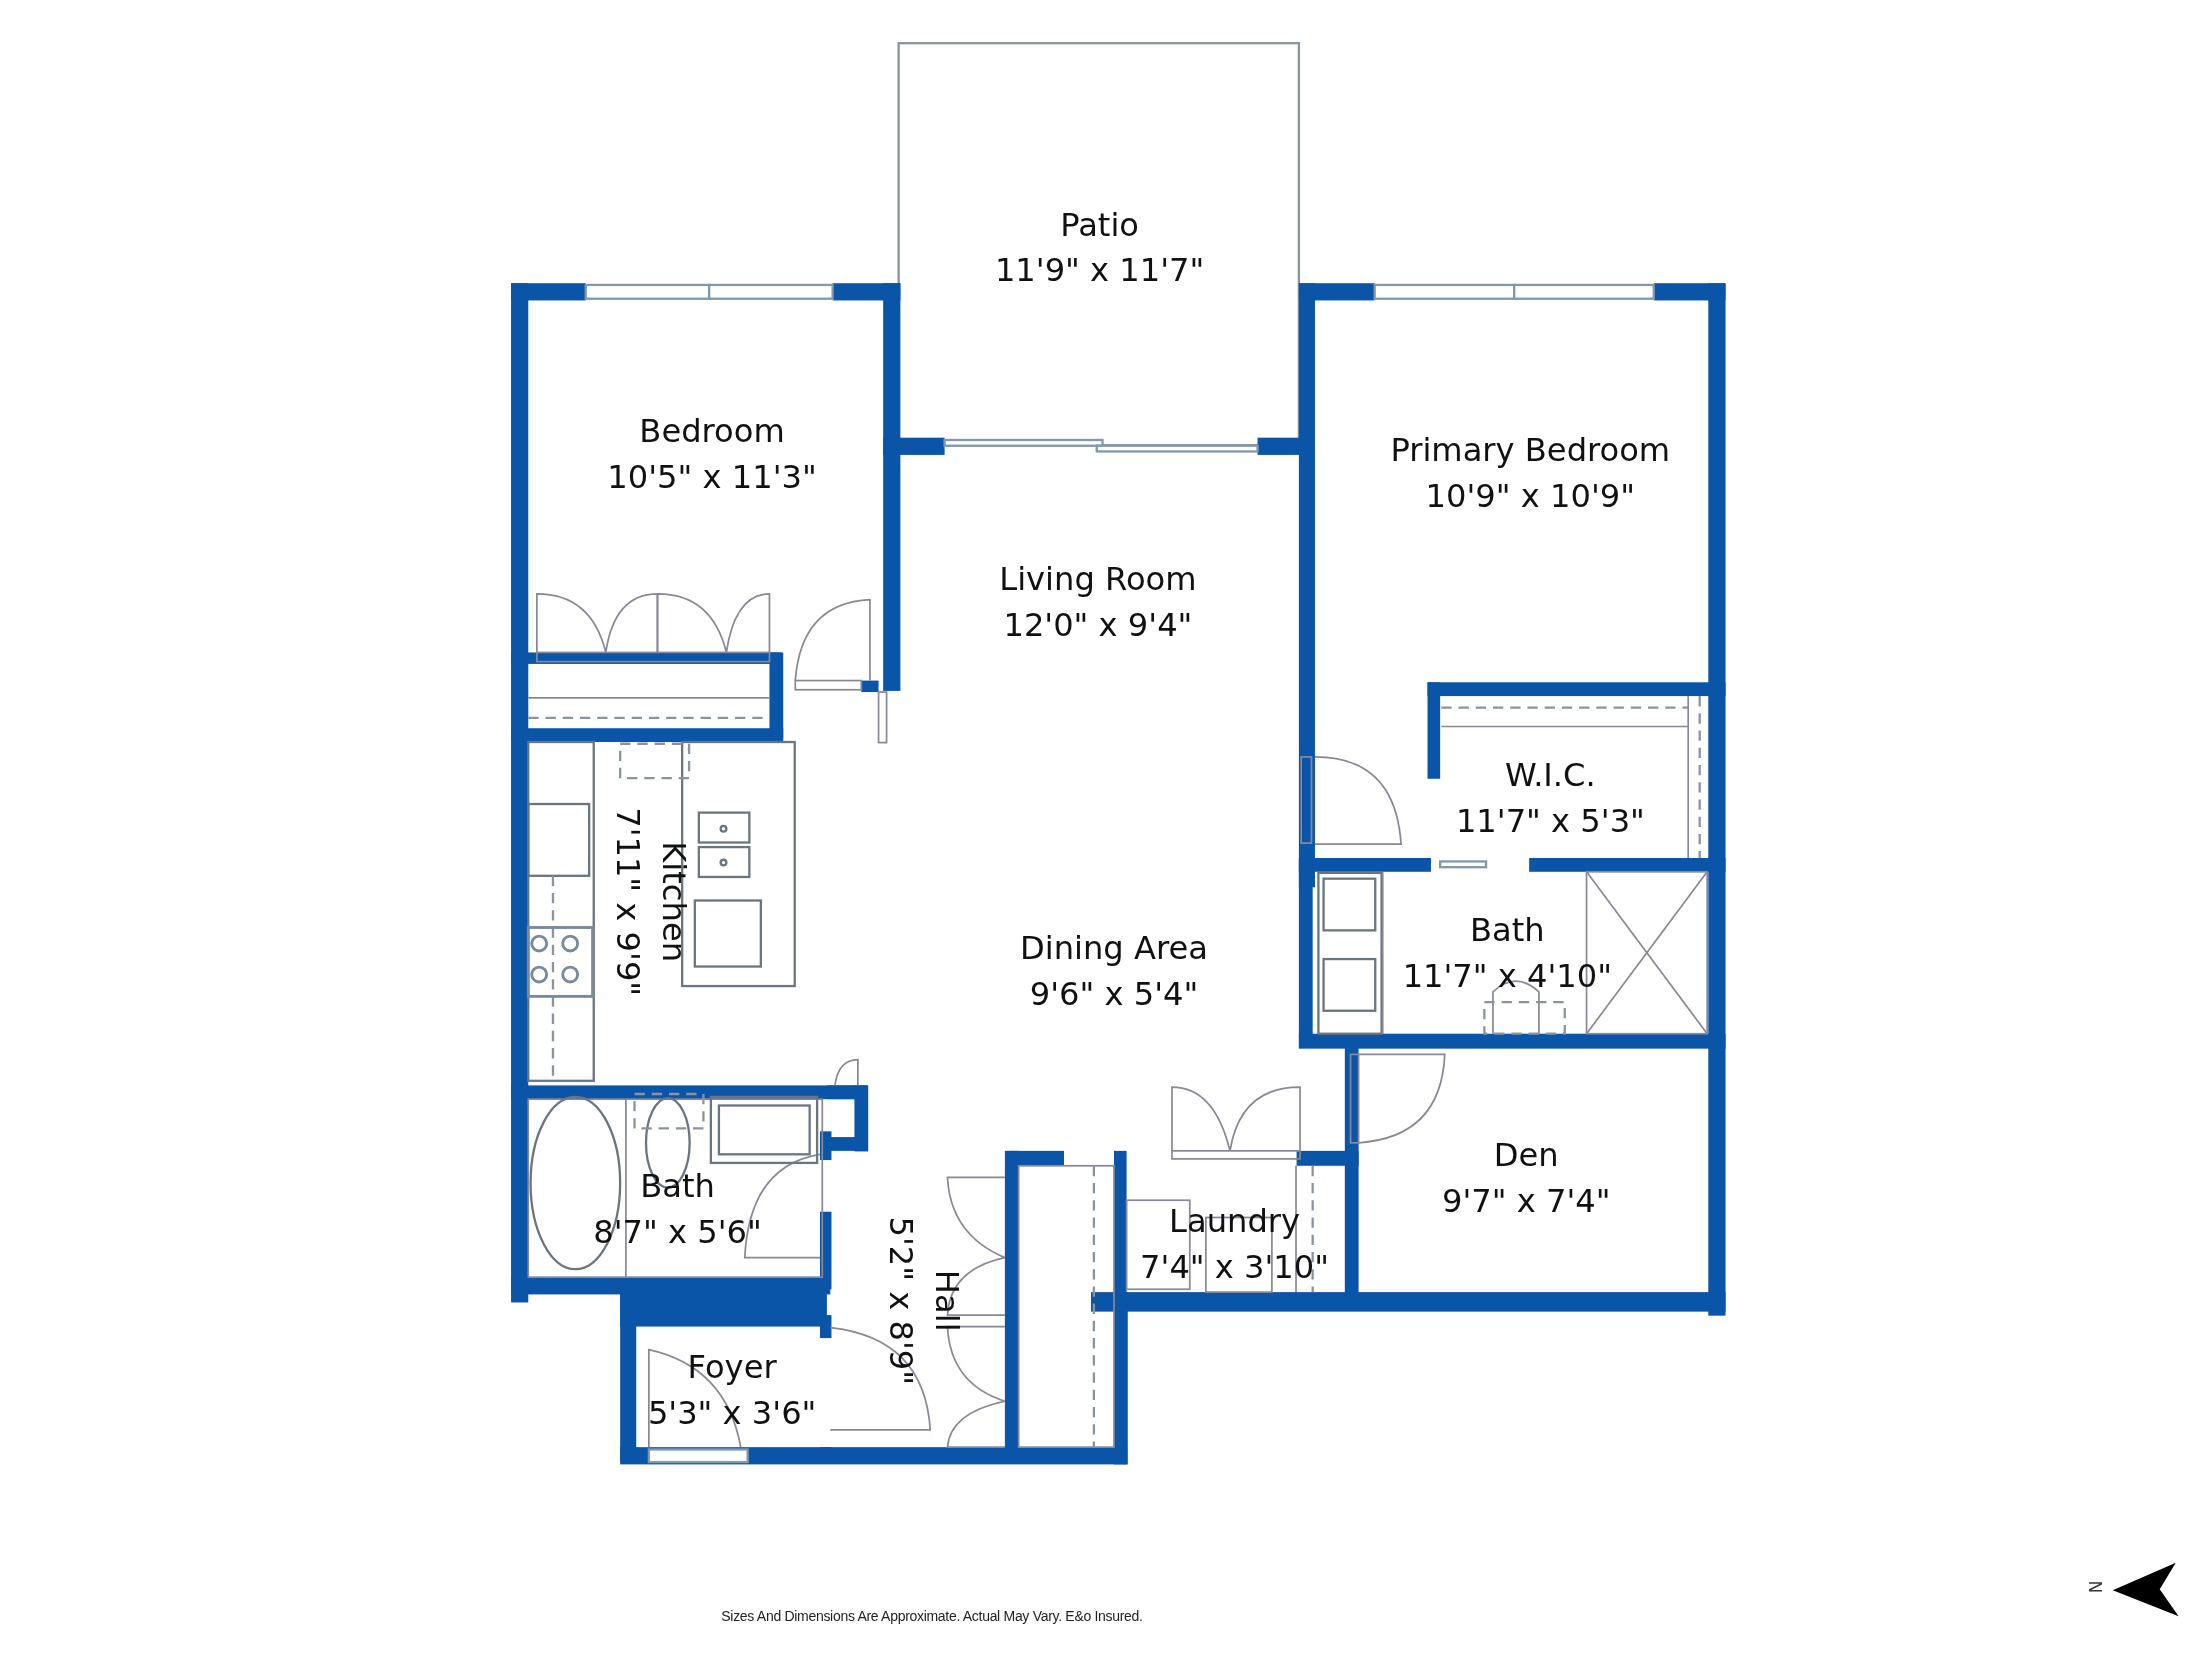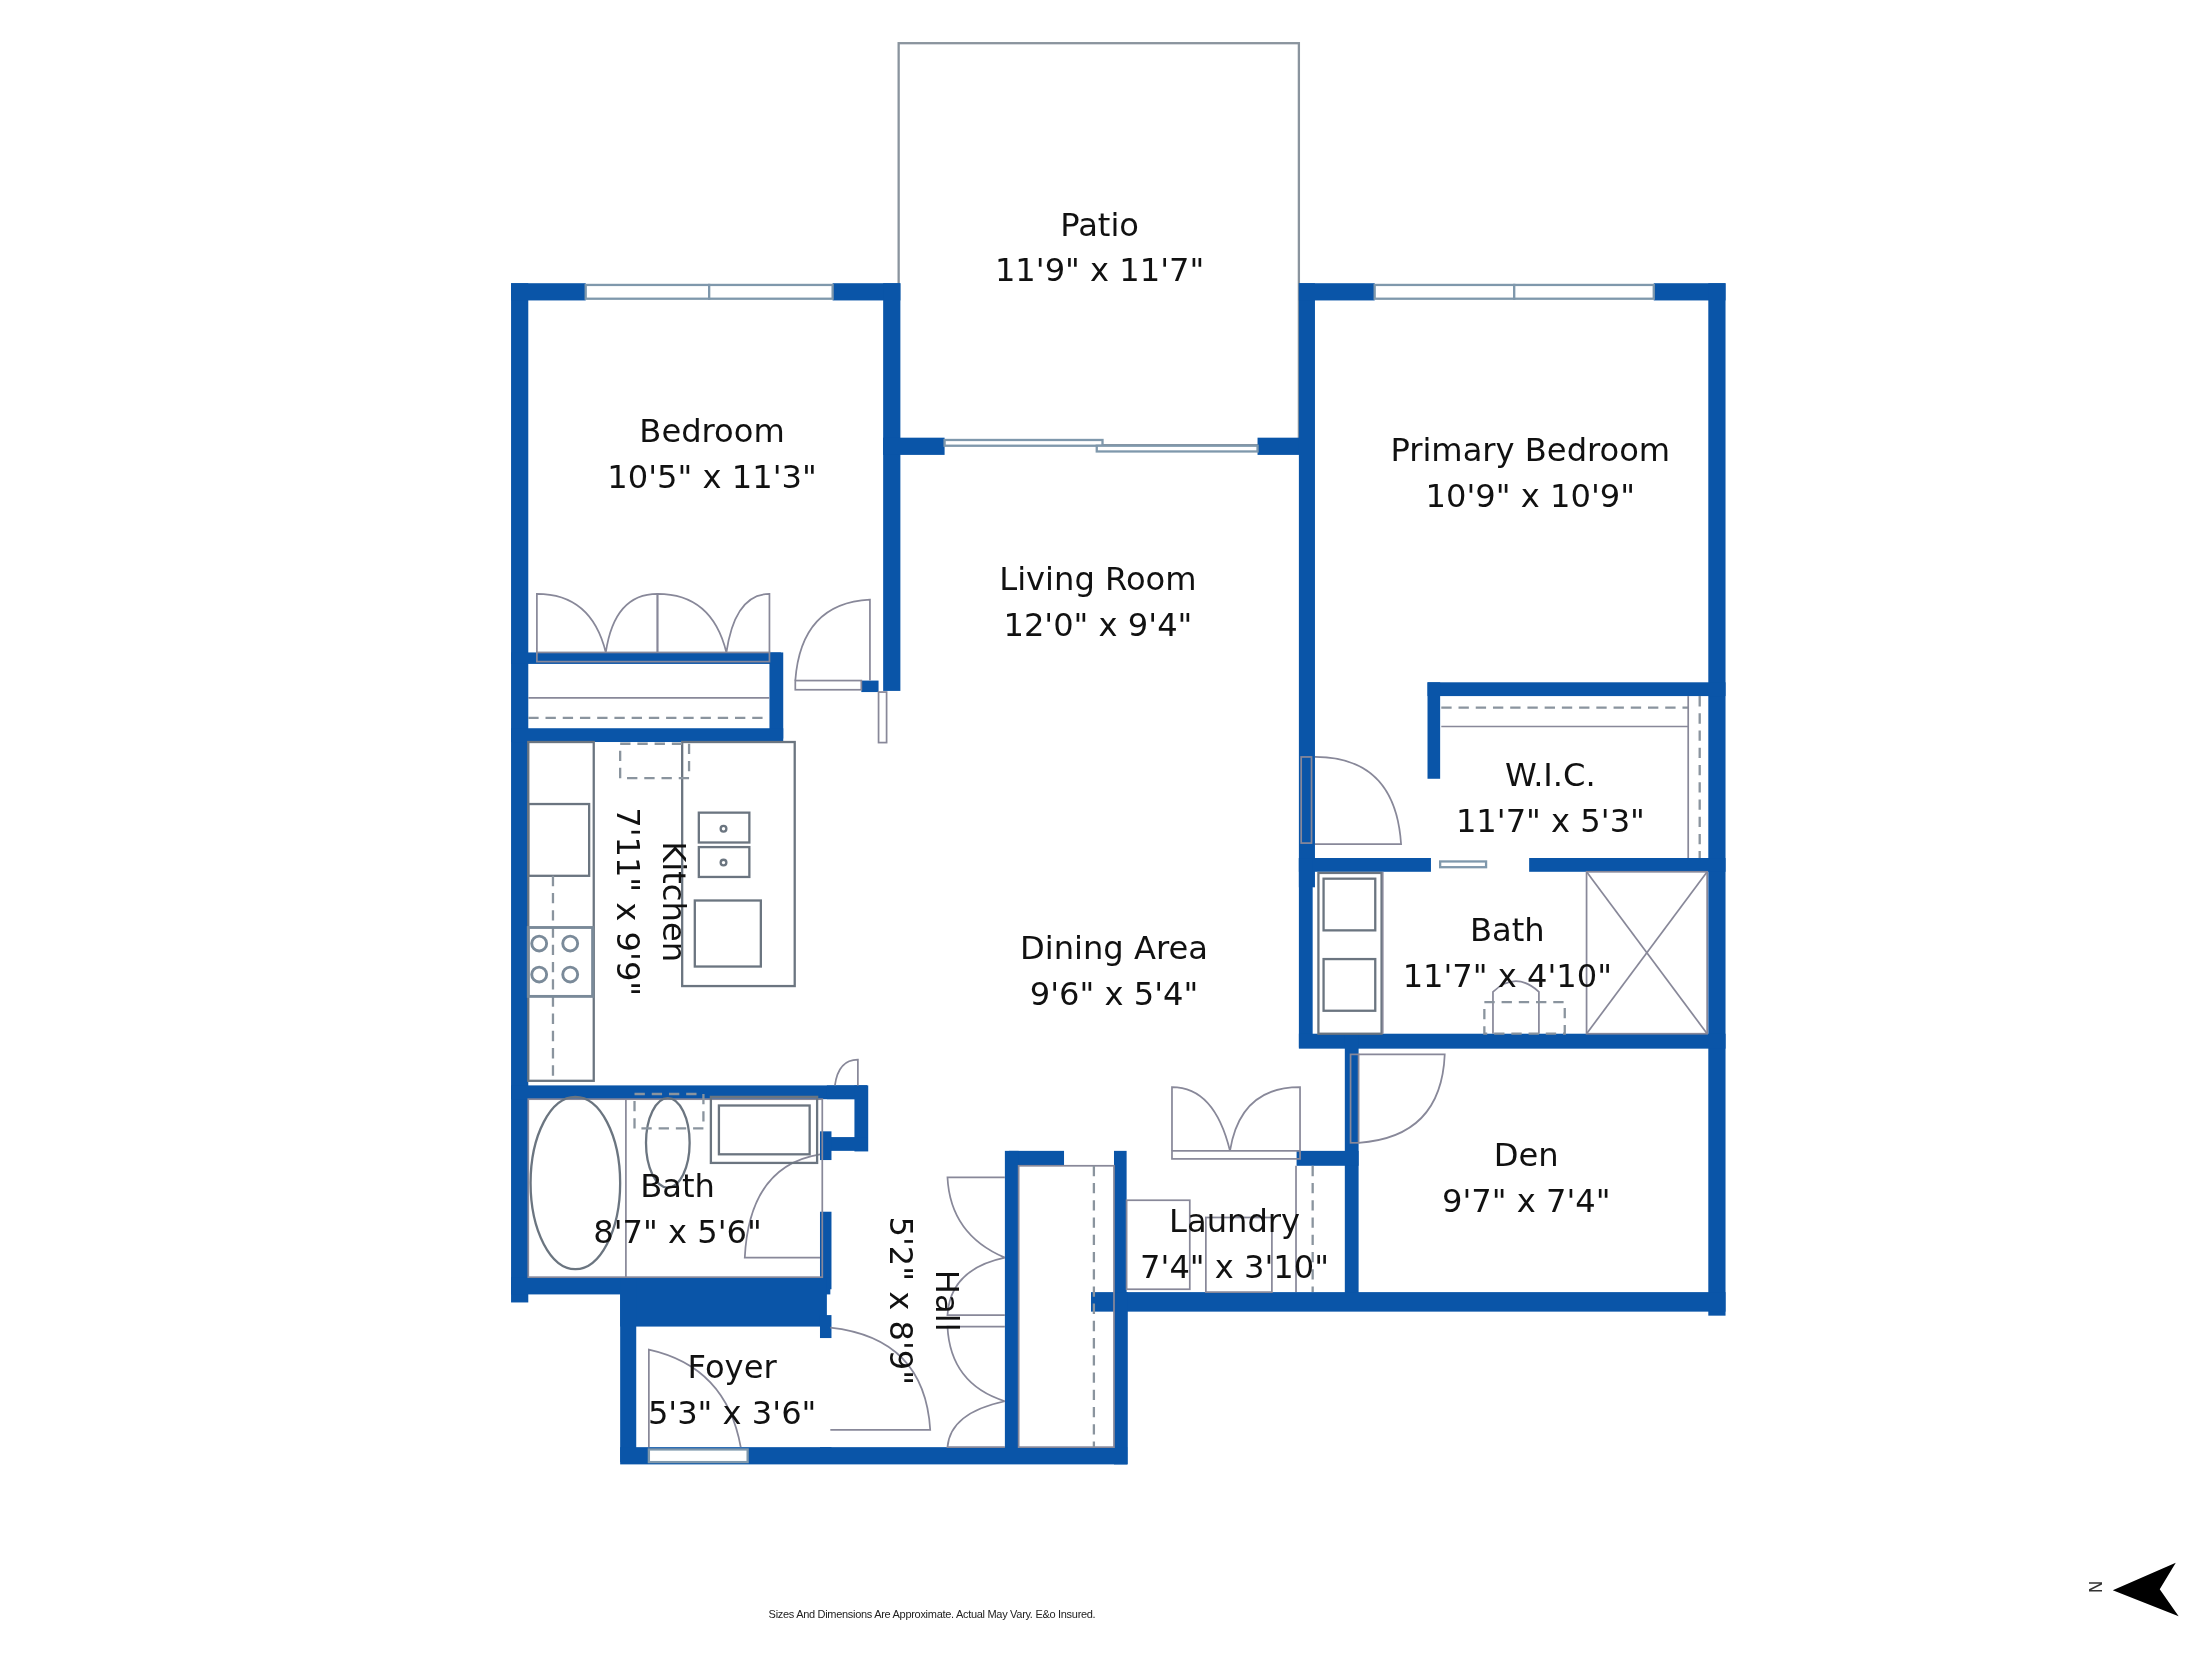--- a/index.html
+++ b/index.html
@@ -5,21 +5,21 @@
   html, body { margin:0; padding:0; background:#ffffff; }
   body { width:2205px; height:1654px; position:relative; overflow:hidden; font-family:"Liberation Sans", "DejaVu Sans", sans-serif; }
   #plan { position:absolute; left:0; top:0; width:2205px; height:1654px; }
   .wall { fill:#0a55a8; }
   .fix { fill:none; stroke:#6b7580; stroke-width:4; }
   .fixb { fill:none; stroke:#7a8a99; stroke-width:5; }
   .dash { fill:none; stroke:#8a949e; stroke-width:4; stroke-dasharray:18 12; }
   .win { fill:#ffffff; stroke:#7f98ac; stroke-width:4; }
   .thin { fill:none; stroke:#889; stroke-width:3; }
   .lbl { font-family:"DejaVu Sans", sans-serif; font-size:56px; fill:#111; text-anchor:middle; }
-  .footer { position:absolute; left:0; width:1864px; top:1608px; text-align:center; font-family:"Liberation Sans", sans-serif; font-size:11px; color:#222; letter-spacing:-0.3px; }
+  .footer { position:absolute; left:0; width:1864px; top:1608px; text-align:center; font-family:"Liberation Sans", sans-serif; font-size:14px; color:#222; letter-spacing:-0.3px; }
   .compass { position:absolute; left:2090px; top:1556px; width:103px; height:63px; }
   .compass-n { position:absolute; left:0; top:20.7px; font-family:"DejaVu Sans", sans-serif; font-size:17px; color:#333; transform:rotate(-90deg); }
 </style>
 </head>
 <body>
 
 <svg id="plan" viewBox="0 0 3840 2880" xmlns="http://www.w3.org/2000/svg">
 
   <g>
     <rect x="1565" y="75" width="697" height="700" fill="none" stroke="#8a949e" stroke-width="4"></rect>

